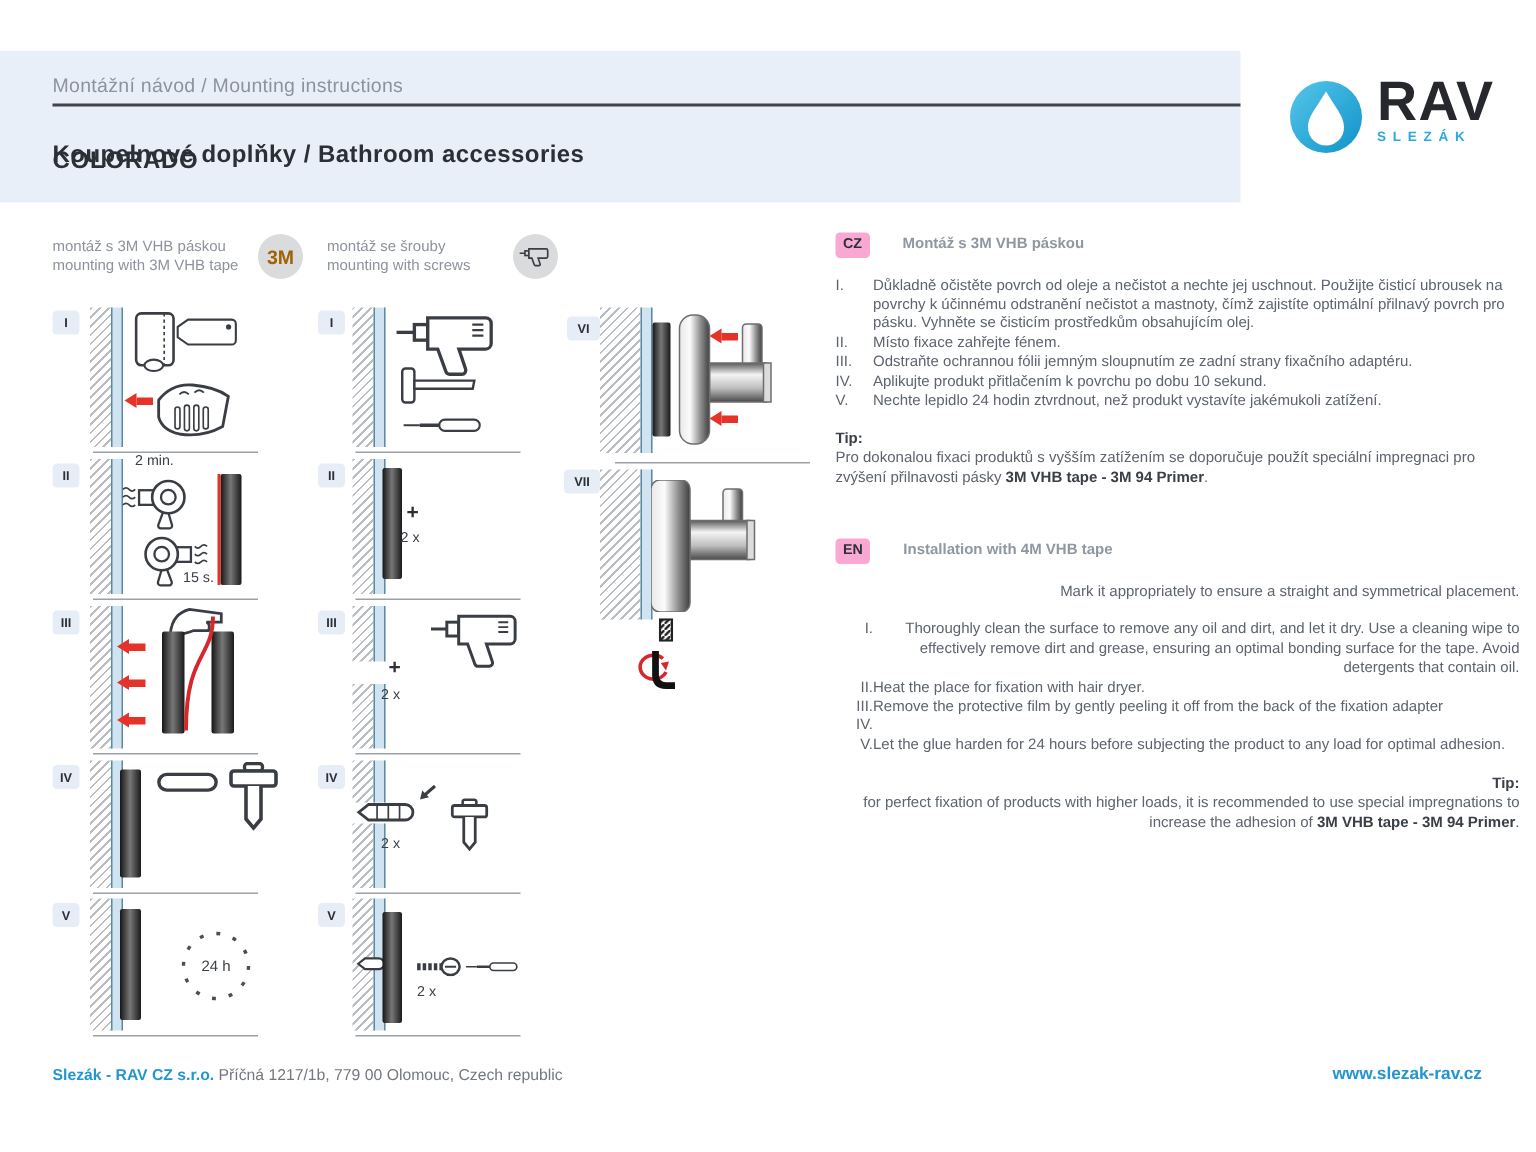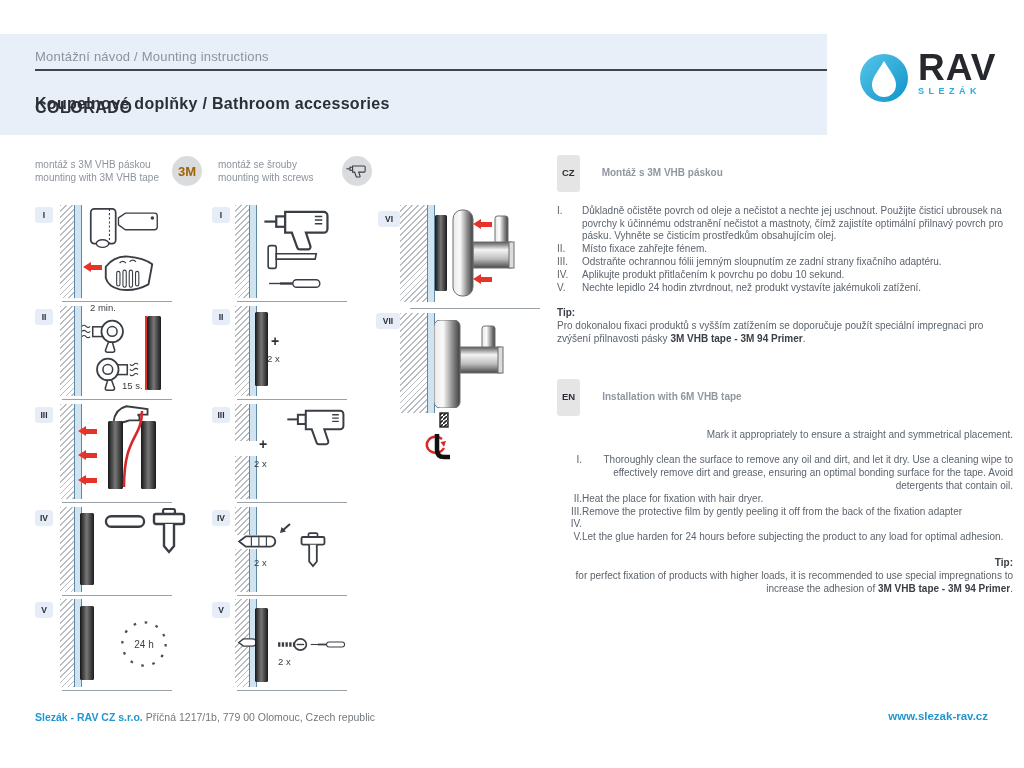--- a/index.html
+++ b/index.html
@@ -49,22 +49,22 @@
   .clock { position:absolute; width:52px; height:52px; }
   .clock svg  { position:absolute; inset:0; }
   .clock span { position:absolute; inset:0; display:flex; align-items:center; justify-content:center;
            font-size:10px; color:#3b4047; }
 
   
   .tcol { position:absolute; left:557px; top:155px; width:456px; color:#5d646d;
           font-size:10px; line-height:12.8px; }
   .sec + .sec { margin-top:33px;text-align:right; }
   .sechead  { display:flex; align-items:center; gap:22px; margin-bottom:13px; }
-  .lang     { background:#e5e5e5; color:#2b2f36; font-weight:bold; font-size:9.5px;
-              padding:12px 5px; border-radius:3px; }
+  .lang     { background:#f9a8d4; color:#2b2f36; font-weight:bold; font-size:9.5px;
+              padding:2px 5px; border-radius:3px; }
   .sectitle { color:#8f97a1; font-weight:bold; font-size:10px; }
   .intro    { margin-bottom:13px; }
   .li       { display:flex; }
   .li .n    { width:25px; flex:none; }
   .tip      { margin-top:13px; }
   .tiplabel { font-weight:bold; color:#3b4047; }
   .tbold    { font-weight:bold; color:#3b4047; }
 
   
   .footL { position:absolute; left:35px; top:711px; font-size:10.5px; color:#73787f; }
@@ -399,21 +399,21 @@
       </div>
       <div class="tip">
         <div class="tiplabel">Tip:</div>
         <div><span>Pro dokonalou fixaci produktů s vyšším zatížením se doporučuje použít speciální impregnaci pro zvýšení přilnavosti pásky </span><span class="tbold">3M VHB tape - 3M 94 Primer</span><span>.</span></div>
       </div>
     </div>
 
     <div class="sec">
       <div class="sechead">
         <span class="lang">EN</span>
-        <span class="sectitle">Installation with 6M VHB tape</span>
+        <span class="sectitle">Installation with 4M VHB tape</span>
       </div>
       <div class="intro">
         <div>Mark it appropriately to ensure a straight and symmetrical placement.</div>
       </div>
       <div class="li">
         <span class="n">I.</span>
         <span>Thoroughly clean the surface to remove any oil and dirt, and let it dry. Use a cleaning wipe to effectively remove dirt and grease, ensuring an optimal bonding surface for the tape. Avoid detergents that contain oil.</span>
       </div>
       <div class="li">
         <span class="n">II.</span>

